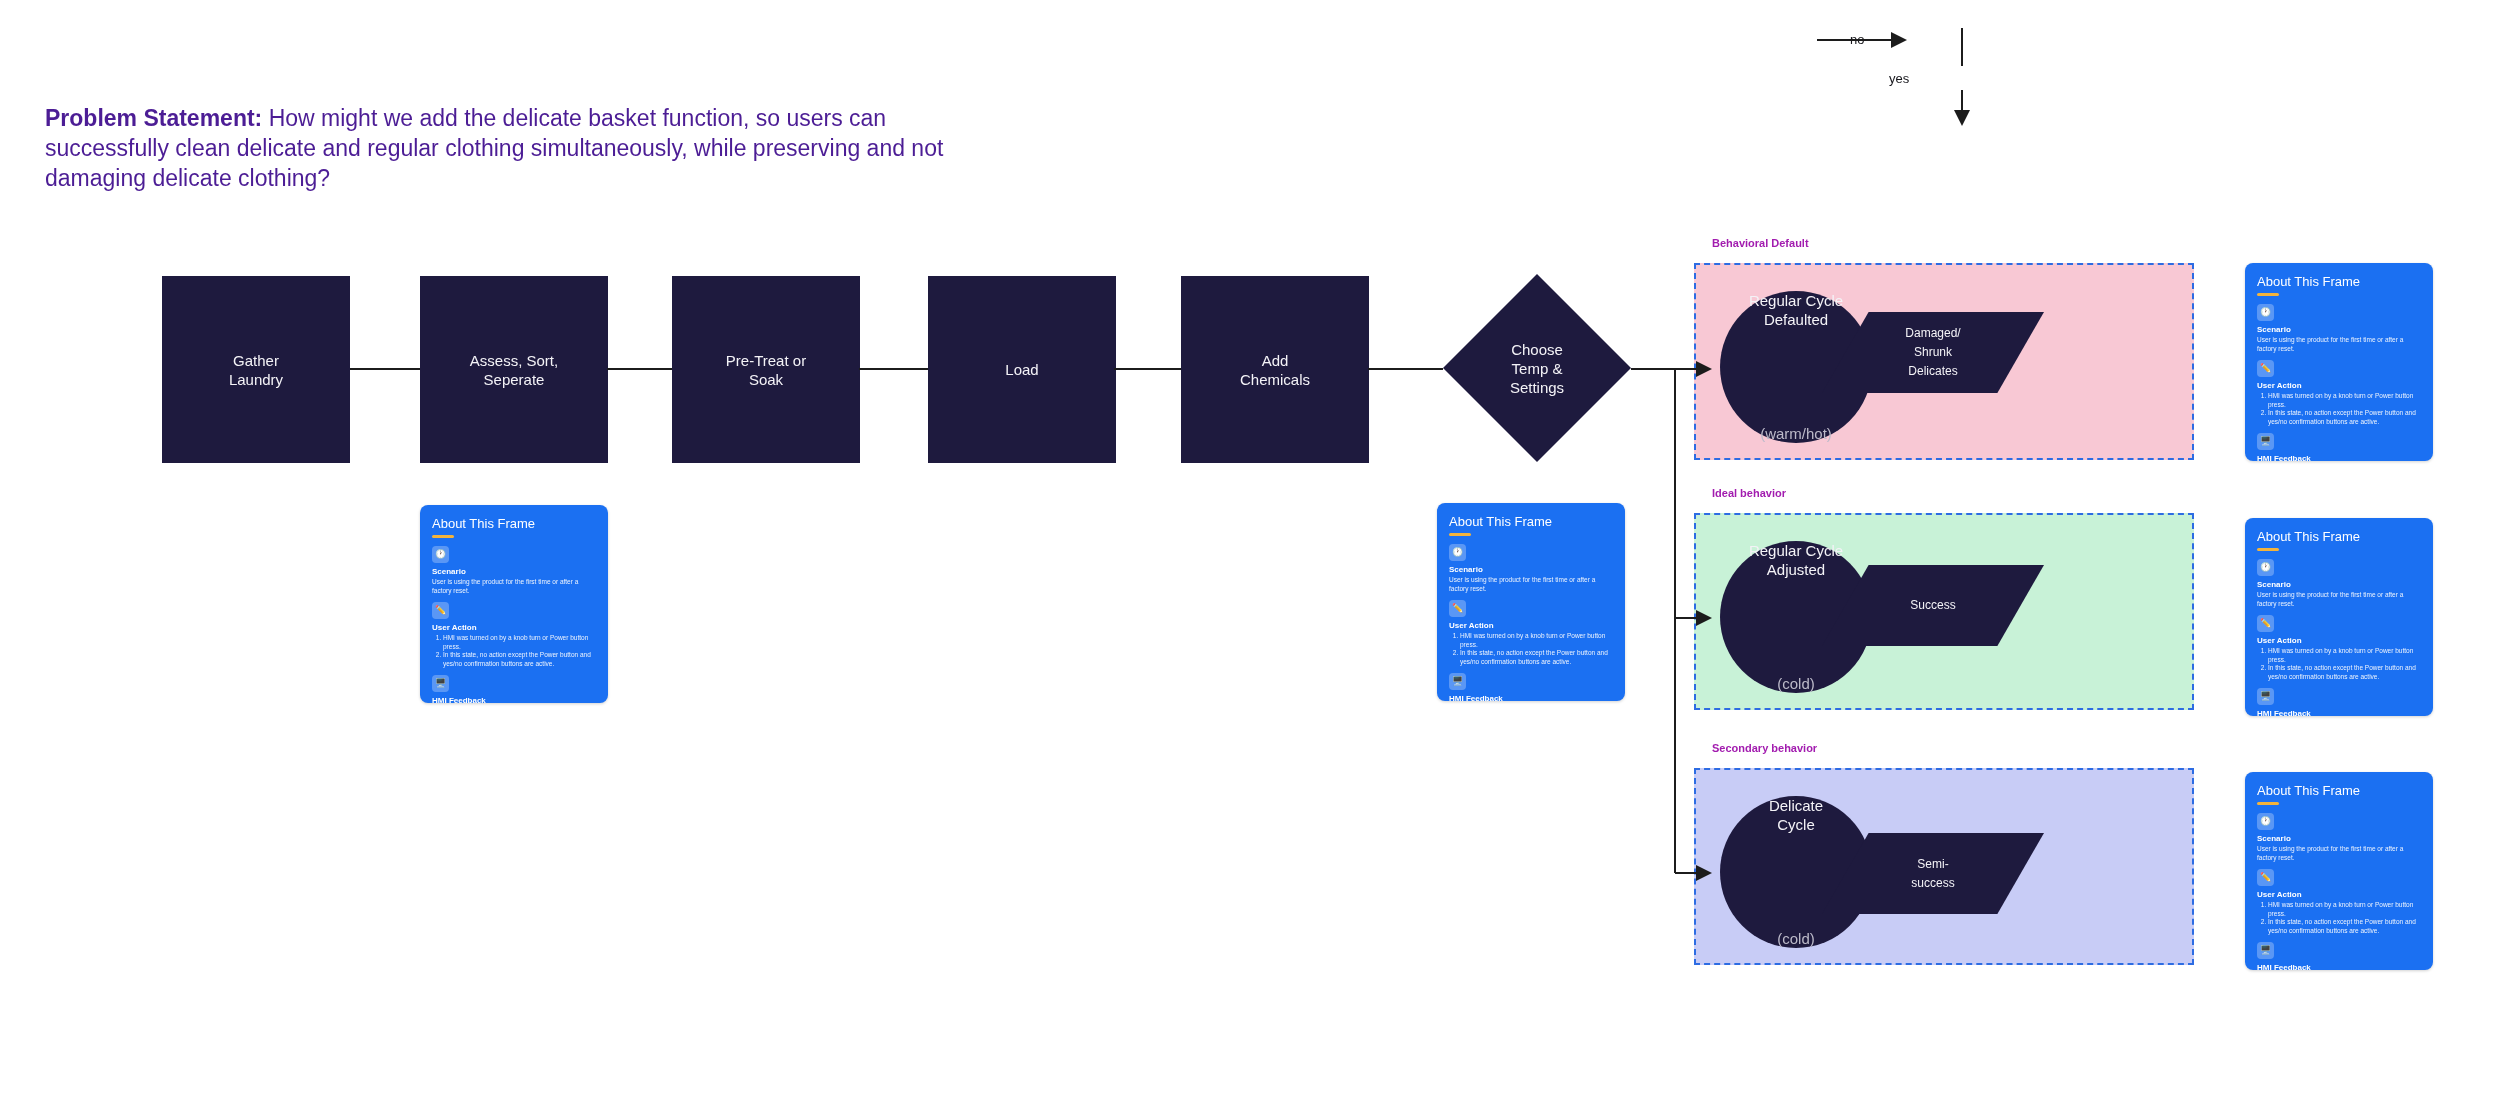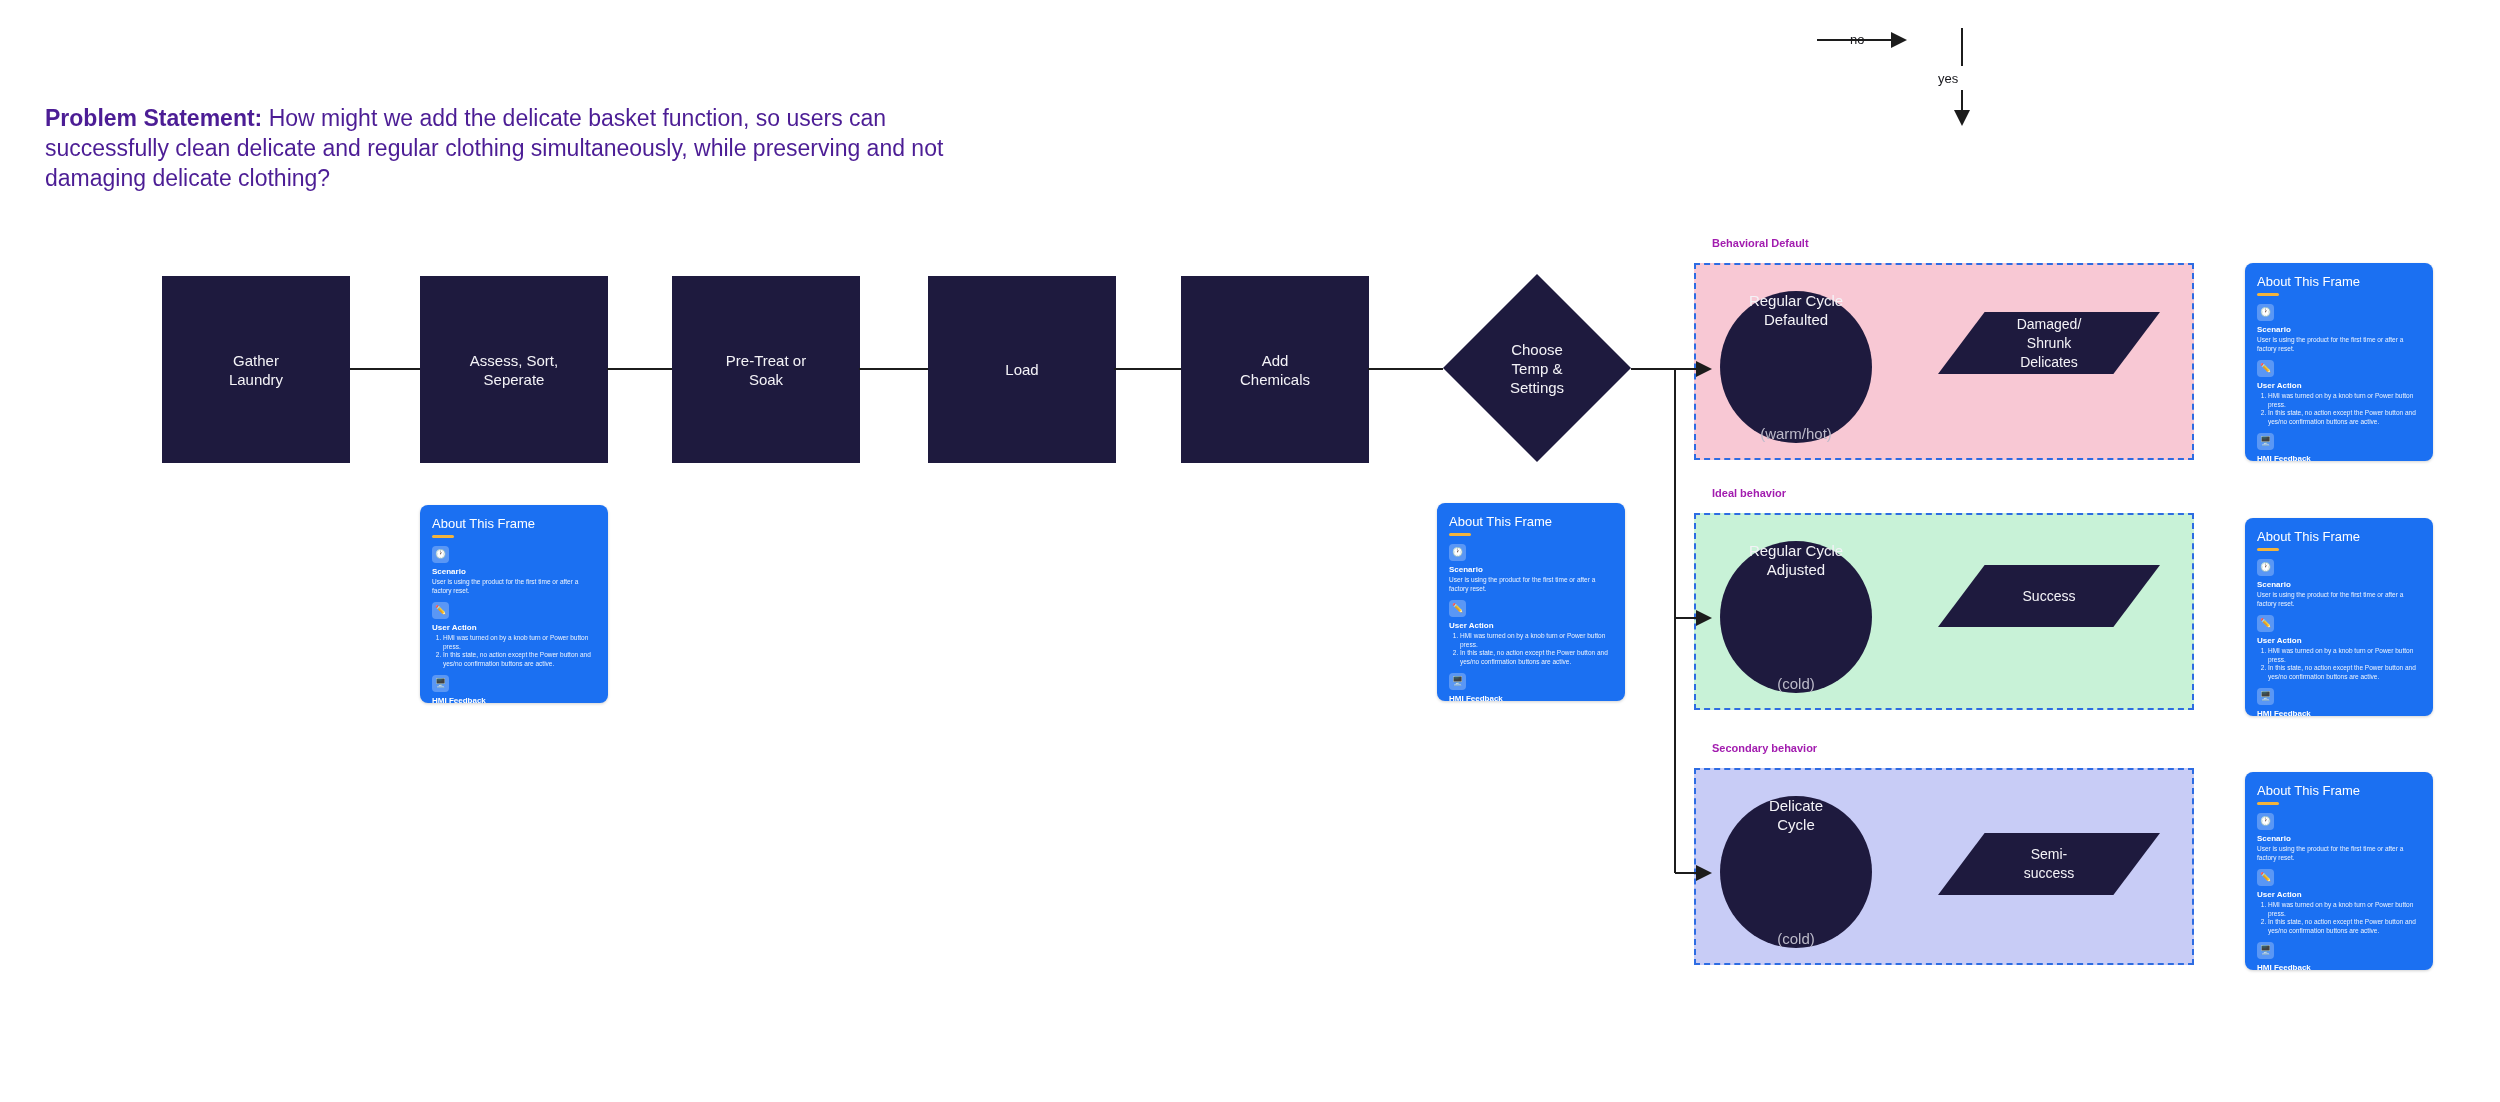--- a/index.html
+++ b/index.html
@@ -32,24 +32,24 @@
 
   
   .cycle{position:absolute;left:1720px;width:152px;height:152px;border-radius:50%;background:#1E1A3E;
          display:flex;flex-direction:column;align-items:center;justify-content:space-between;text-align:center;
          color:#f4f3f7;font-size:15px;line-height:19px;}
   .cycle-1{top:291px;}.cycle-2{top:541px;}.cycle-3{top:796px;}
   .cycle-main{white-space:pre-line;}
   .cycle-sub{color:#bcbac9;}
 
   
-  .outcome{position:absolute;left:1938px;width:222px;height:62px;background:#1E1A3E;
+  .outcome{position:absolute;left:1822px;width:222px;height:81px;background:#1E1A3E;
            clip-path:polygon(21% 0,100% 0,79% 100%,0 100%);
            display:flex;align-items:center;justify-content:center;text-align:center;
-           color:#f4f3f7;font-size:14px;line-height:19px;white-space:pre-line;}
+           color:#f4f3f7;font-size:12px;line-height:19px;white-space:pre-line;}
   .outcome-1{top:312px;}.outcome-2{top:565px;}.outcome-3{top:833px;}
 
   
   .about-card{position:absolute;width:188px;height:198px;background:#1B70F2;border-radius:8px;
               padding:11px 12px;box-sizing:border-box;color:#ffffff;overflow:hidden;
               box-shadow:0 1px 3px rgba(0,0,0,.18);}
   .card-a{left:420px;top:505px;}
   .card-b{left:1437px;top:503px;}
   .card-c{left:2245px;top:263px;}
   .card-d{left:2245px;top:518px;}
@@ -60,21 +60,21 @@
            display:flex;align-items:center;justify-content:center;font-size:9px;line-height:9px;margin:0 0 4px;}
   .ac-heading{font-size:8px;font-weight:bold;margin:0 0 2px;}
   .ac-body{font-size:6.5px;line-height:8.5px;color:rgba(255,255,255,.92);margin:0 0 7px;}
   .ac-list{margin:0 0 7px;padding-left:11px;font-size:6.5px;line-height:8.5px;color:rgba(255,255,255,.92);}
   .ac-list li{margin:0;}
 
   
   .overlay{position:absolute;left:0;top:0;pointer-events:none;}
   .edge-label{position:absolute;font-size:13px;color:#17171c;background:#ffffff;padding:0 3px;}
   .no-label{left:1847px;top:32px;}
-  .yes-label{left:1935px;top:71px;}
+  .yes-label{left:1886px;top:71px;}
 </style>
 </head>
 <body>
 
 <div class="canvas">
 
   <p class="problem"><span class="ps-label">Problem Statement:</span> <span>How might we add the delicate basket function, so users can successfully clean delicate and regular clothing simultaneously, while preserving and not damaging delicate clothing?</span></p>
 
   <div class="step step-1"><span>Gather
 Laundry</span></div>

